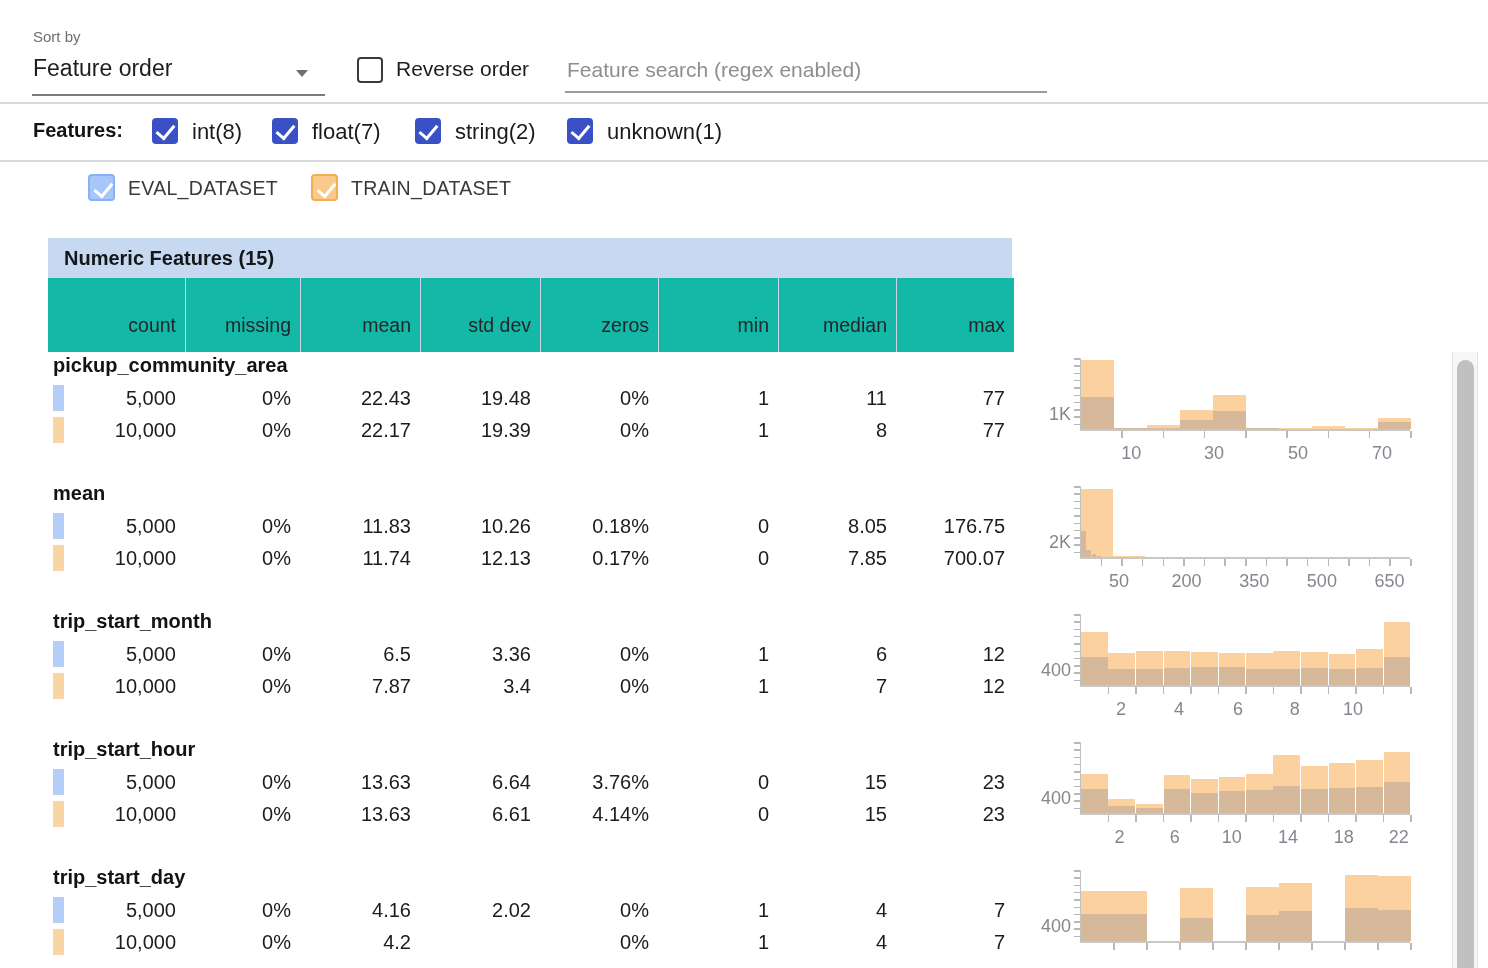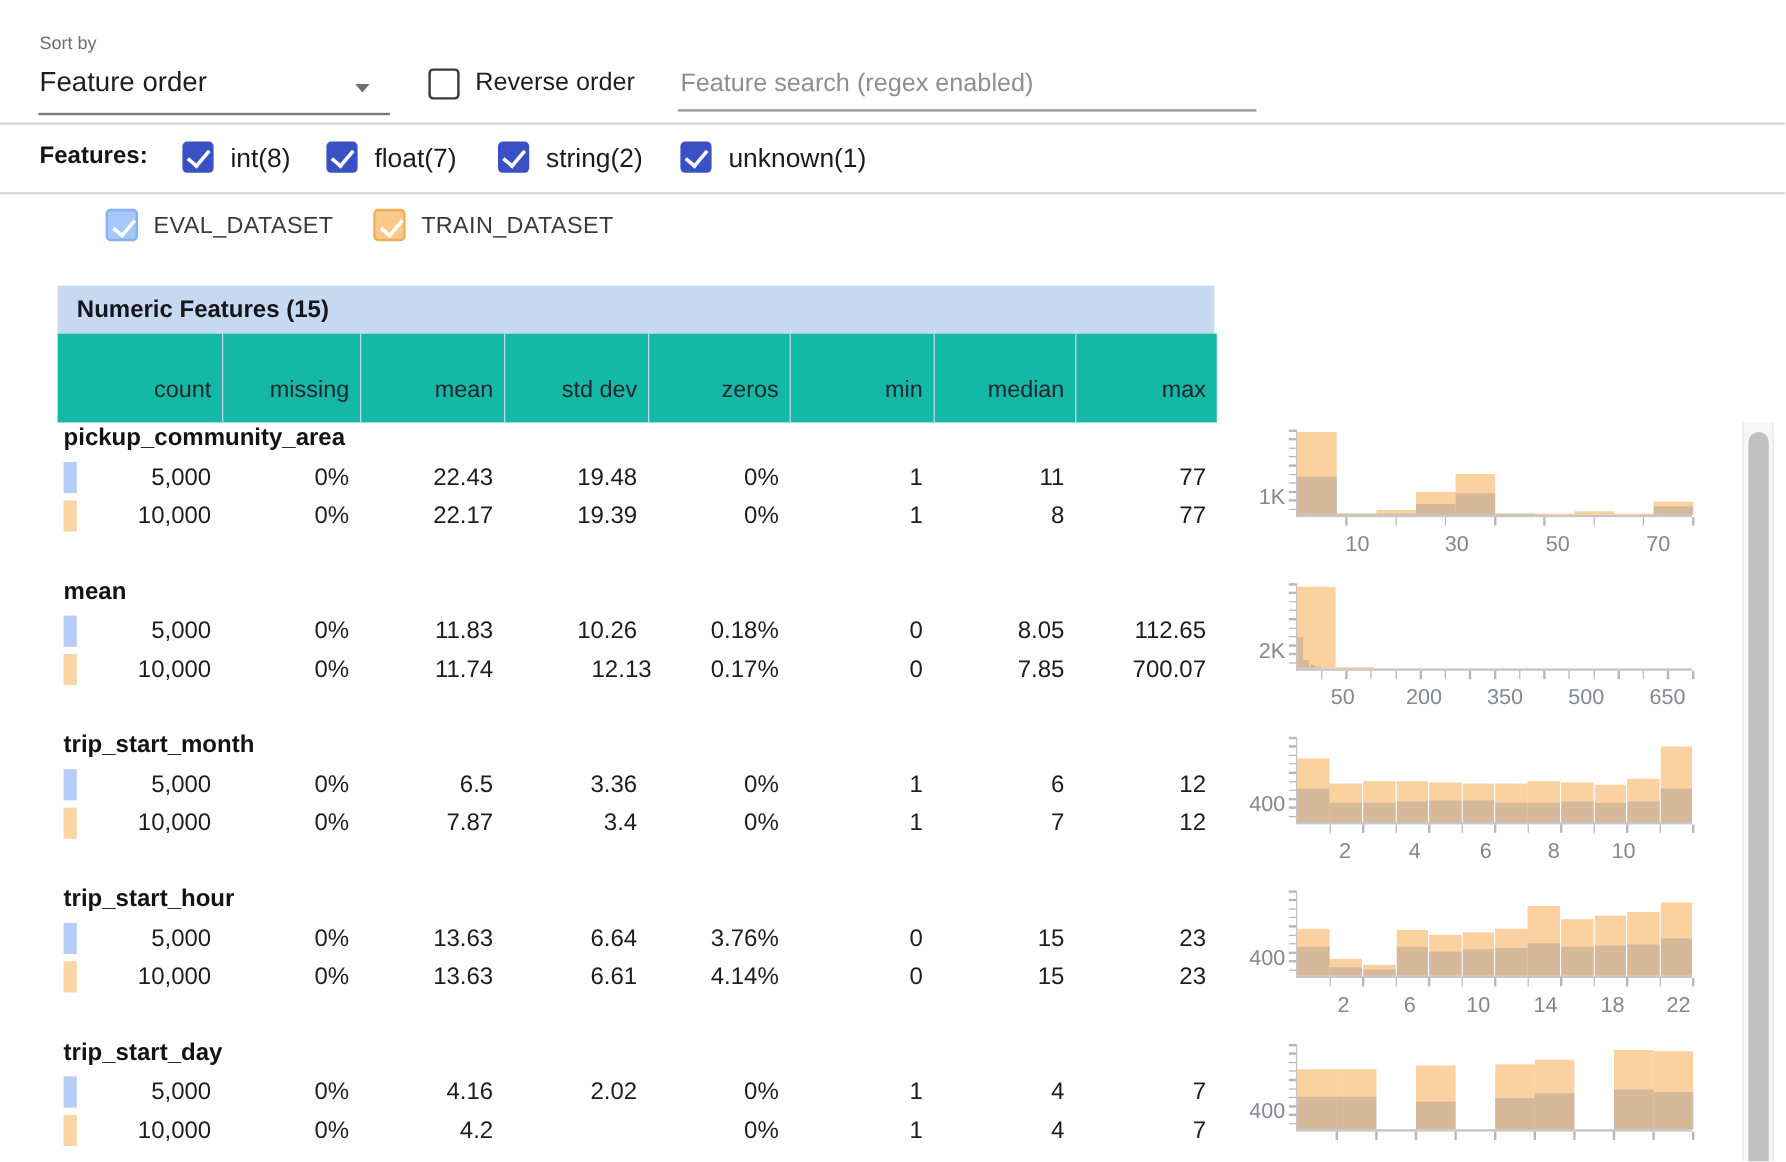--- a/index.html
+++ b/index.html
@@ -205,28 +205,28 @@
         <div class="f-name">mean</div>
         <div class="stat-row eval" style="top: 30px;">
           <div class="swatch" style="background: rgb(181, 205, 247);"></div>
           <div class="val" style="left: 0px; width: 128px;">5,000</div>
           <div class="val" style="left: 137px; width: 106px;">0%</div>
           <div class="val" style="left: 252px; width: 111px;">11.83</div>
           <div class="val" style="left: 372px; width: 111px;">10.26</div>
           <div class="val" style="left: 492px; width: 109px;">0.18%</div>
           <div class="val" style="left: 610px; width: 111px;">0</div>
           <div class="val" style="left: 730px; width: 109px;">8.05</div>
-          <div class="val" style="left: 848px; width: 109px;">112.65</div>
+          <div class="val" style="left: 848px; width: 109px;">176.75</div>
         </div>
         <div class="stat-row train" style="top: 62px;">
           <div class="swatch" style="background: rgb(248, 213, 163);"></div>
           <div class="val" style="left: 0px; width: 128px;">10,000</div>
           <div class="val" style="left: 137px; width: 106px;">0%</div>
           <div class="val" style="left: 252px; width: 111px;">11.74</div>
-          <div class="val" style="left: 384px; width: 111px;">12.13</div>
+          <div class="val" style="left: 372px; width: 111px;">12.13</div>
           <div class="val" style="left: 492px; width: 109px;">0.17%</div>
           <div class="val" style="left: 610px; width: 111px;">0</div>
           <div class="val" style="left: 730px; width: 109px;">7.85</div>
           <div class="val" style="left: 848px; width: 109px;">700.07</div>
         </div>
         <div class="plot">
           <div class="ytick" style="top: 0px;"></div>
           <div class="ytick" style="top: 7.3px;"></div>
           <div class="ytick" style="top: 14.6px;"></div>
           <div class="ytick" style="top: 21.9px;"></div>

